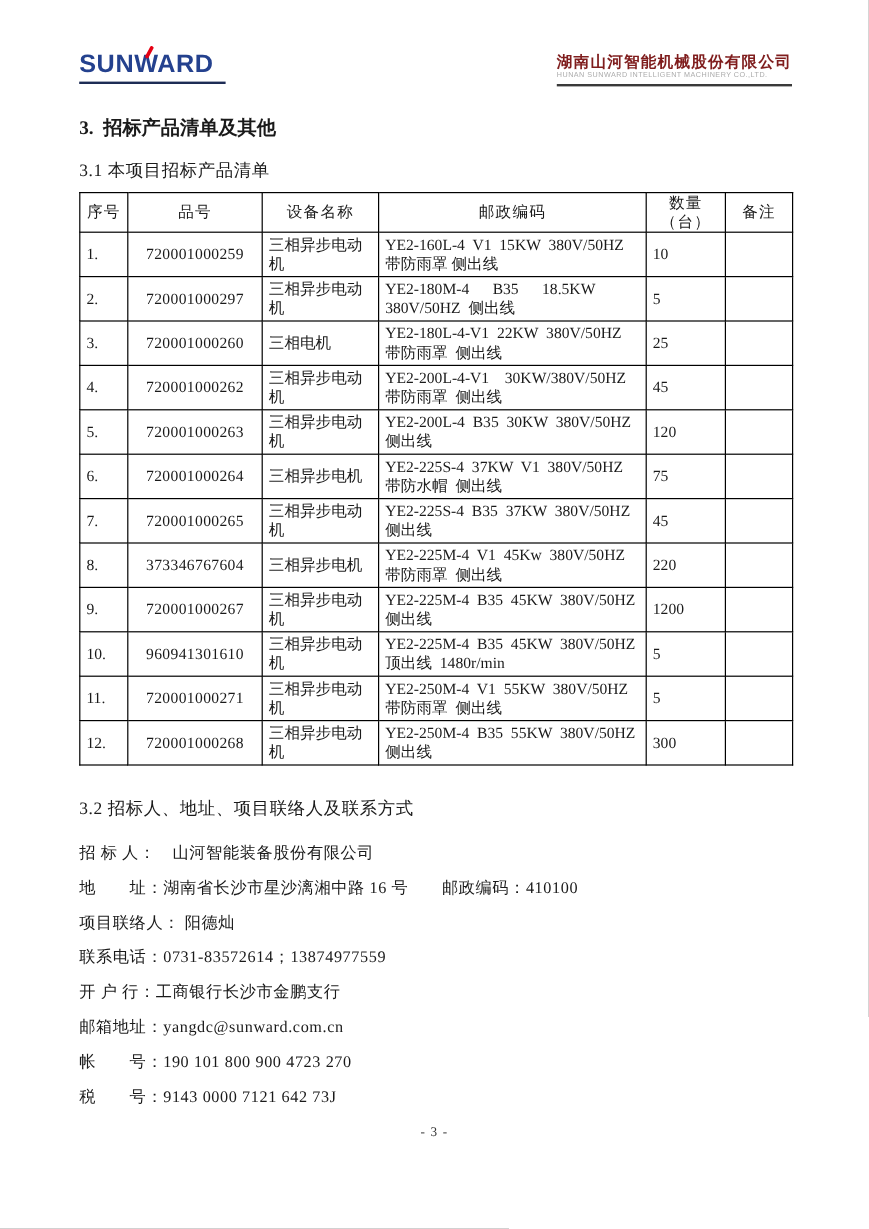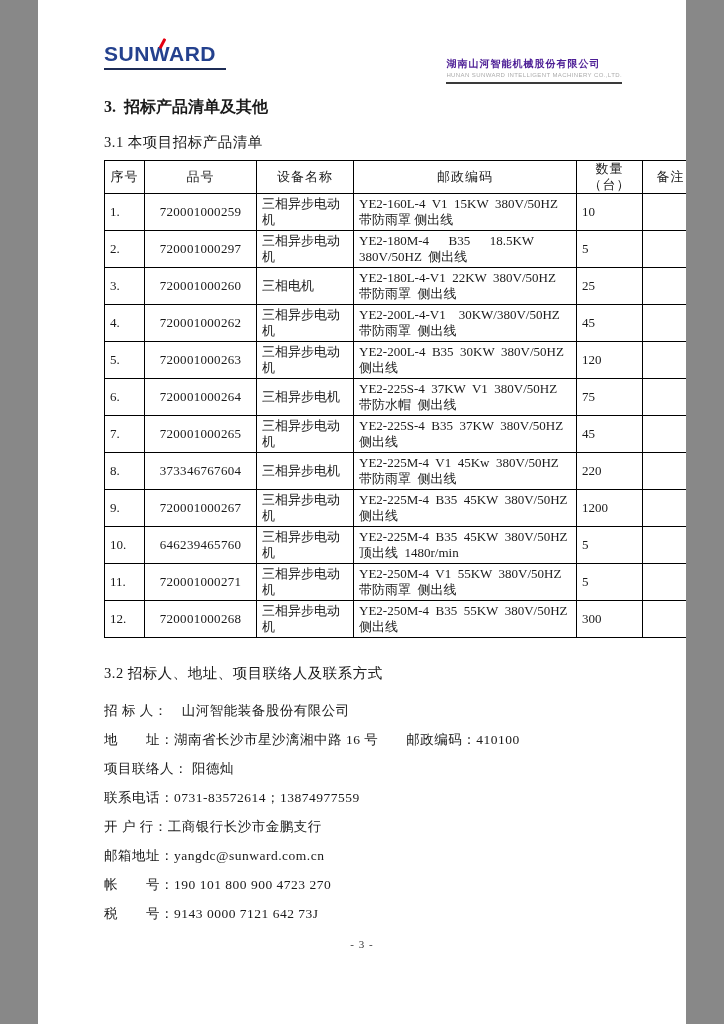--- a/index.html
+++ b/index.html
@@ -1,20 +1,20 @@
 <!DOCTYPE html>
 <html><head>
 <meta charset="utf-8">
 <style>
   * { margin: 0; padding: 0; box-sizing: border-box; }
   html, body { background: #888; }
   body { display: flex; justify-content: center; }
   .page {
     position: relative;
-    width: 648px; height: 1024px;
+    width: 724px; height: 1024px;
     background: #ffffff;
     font-family: "Liberation Serif", "DejaVu Serif", serif;
     color: #1a1a1a;
     padding: 42px 64px 0 66px;
     overflow: hidden;
   }
   
   .hdr { display: flex; justify-content: space-between; align-items: flex-start; height: 42px; }
   .logo-block { position: relative; padding-bottom: 5px; }
   .logo-text {
@@ -24,23 +24,22 @@
   }
   .logo-accent {
     position: absolute; left: 57px; top: -4px;
     width: 3px; height: 11px; background: #e60012;
     transform: rotate(28deg); border-radius: 1px;
   }
   .logo-underline { width: 122px; height: 2px; background: #1d2c55; margin-top: 2px; }
   .company-block { text-align: left; padding-top: 3px; }
   .company-cn {
     font-family: "Liberation Sans", "DejaVu Sans", sans-serif;
-    font-weight: bold; font-size: 10px; color: #4c1d95; letter-spacing: 1px;
+    font-weight: bold; font-size: 13px; color: #7f1d1d; letter-spacing: 1px;
     line-height: 14px;
-    margin-top: 12px;
   }
   .company-en {
     font-family: "Liberation Sans", "DejaVu Sans", sans-serif;
     font-size: 6px; color: #ababab; letter-spacing: 0.4px; line-height: 8px;
   }
   .company-underline { width: 100%; height: 2px; background: #3a3a3a; margin-top: 3px; }
   
   .h-main { font-size: 16px; font-weight: bold; margin-top: 13px; white-space: pre-wrap; }
   .h-sub  { font-size: 14.5px; font-weight: normal; margin-top: 15px; white-space: pre-wrap; letter-spacing: 0.5px; }
   
@@ -190,21 +189,21 @@
         <tr>
           <td class="cell-no">9.</td>
           <td class="cell-item">720001000267</td>
           <td class="cell-dev">三相异步电动机</td>
           <td class="cell-spec">YE2-225M-4  B35  45KW  380V/50HZ 侧出线</td>
           <td class="cell-qty">1200</td>
           <td class="cell-note"></td>
         </tr>
         <tr>
           <td class="cell-no">10.</td>
-          <td class="cell-item">646239465760</td>
+          <td class="cell-item">960941301610</td>
           <td class="cell-dev">三相异步电动机</td>
           <td class="cell-spec">YE2-225M-4  B35  45KW  380V/50HZ 顶出线  1480r/min</td>
           <td class="cell-qty">5</td>
           <td class="cell-note"></td>
         </tr>
         <tr>
           <td class="cell-no">11.</td>
           <td class="cell-item">720001000271</td>
           <td class="cell-dev">三相异步电动机</td>
           <td class="cell-spec">YE2-250M-4  V1  55KW  380V/50HZ 带防雨罩  侧出线</td>

